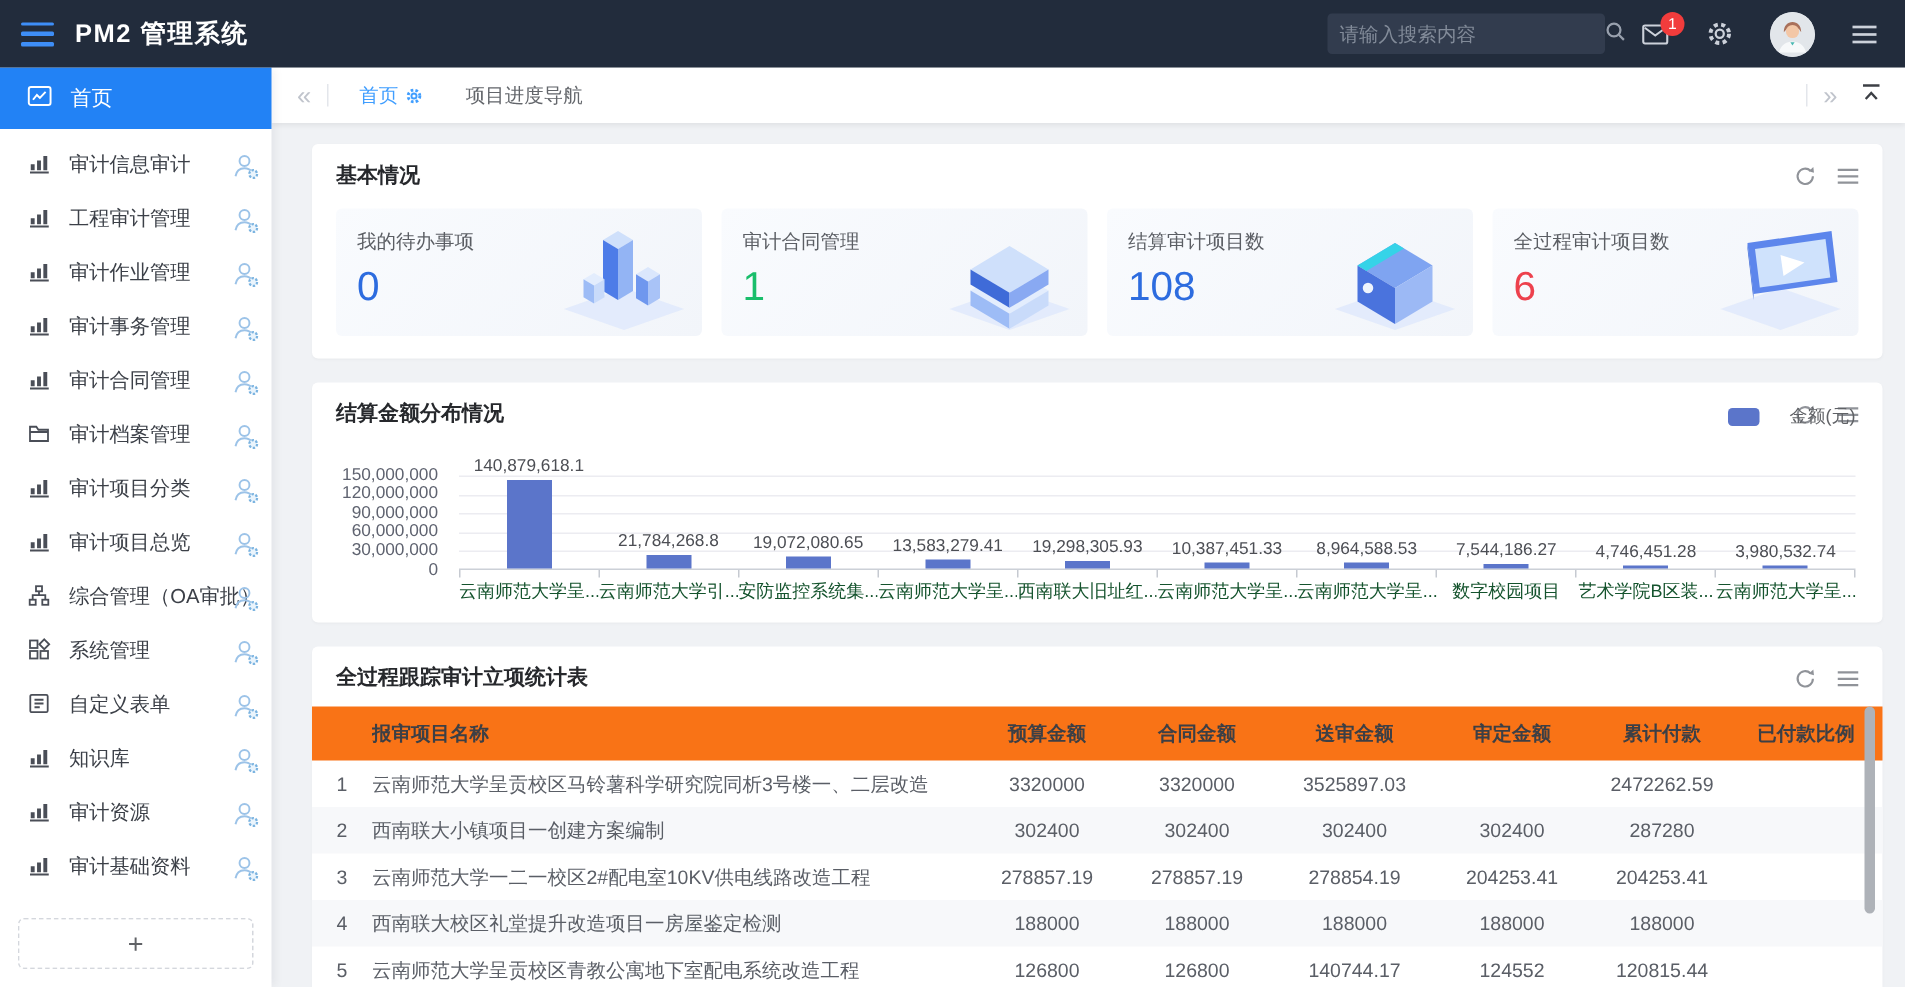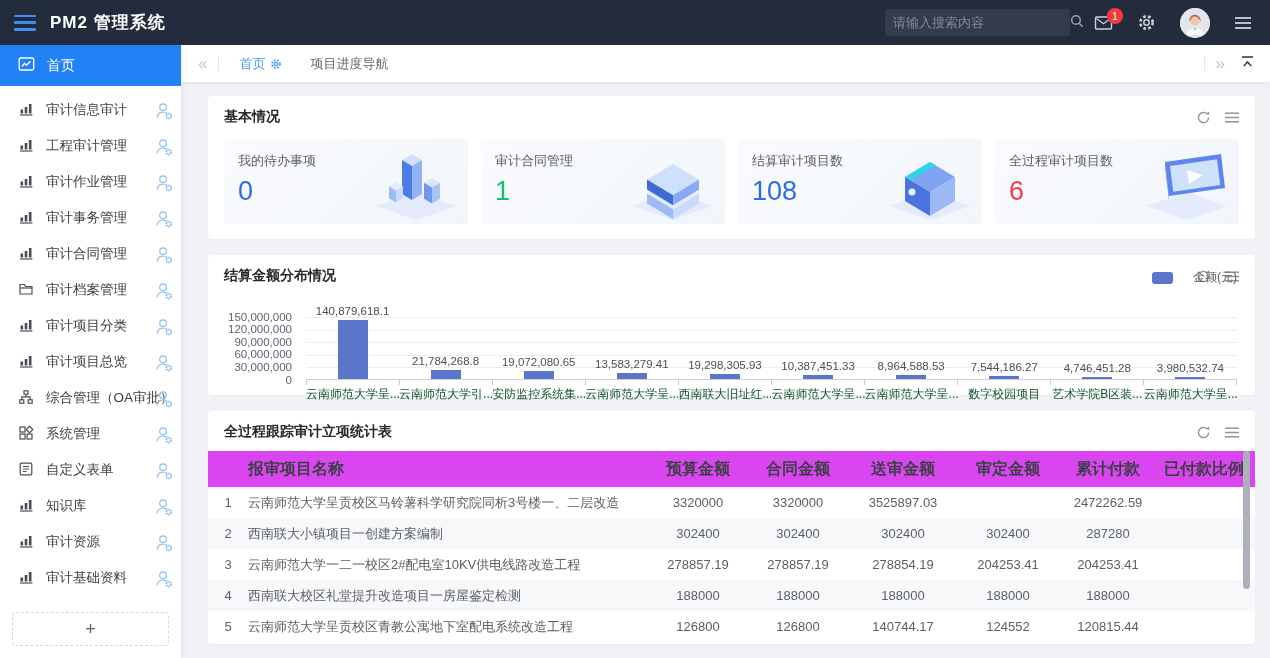--- a/index.html
+++ b/index.html
@@ -54,42 +54,42 @@
 
   
   .cards { display:flex; gap:13px; padding:13px 16px 15px; }
   .card { flex:1; height:85px; border-radius:4px; background:linear-gradient(135deg,#f9fbfe,#f2f5fa);
           position:relative; padding:13px 14px; overflow:hidden; }
   .card .c-label { font-size:13px; color:#5b5e64; }
   .card .c-value { font-size:27px; margin-top:6px; font-weight:500; }
   .card svg.illu { position:absolute; right:4px; bottom:-2px; }
 
   
-  .chart-panel { height:140px; }
+  .chart-panel { height:160px; }
   .legend { position:absolute; top:14px; right:18px; display:flex; align-items:center; gap:20px; }
   .legend .sw { width:21px; height:12px; border-radius:3px; }
   .legend .lt { font-size:12px; color:#606266; }
   .chartwrap { position:relative; height:118px; margin:4px 10px 0 6px; }
   .ylabel { position:absolute; width:78px; text-align:right; font-size:11.5px; color:#5f6artist570; color:#5f6370; }
   .plot { position:absolute; left:92px; right:8px; top:28px; height:63px; border-bottom:1px solid #ccd0d7; }
   .gridline { position:absolute; left:0; right:0; height:1px; background:#ececf1; }
   .cols { position:absolute; left:0; right:0; top:0; bottom:0; display:flex; }
   .col { flex:1; position:relative; }
   .bar { position:absolute; bottom:0; left:50%; transform:translateX(-50%); width:30px; }
   .bval { position:absolute; left:50%; transform:translateX(-50%); font-size:11.5px; color:#4c4e54; white-space:nowrap; }
   .ticksrow { position:absolute; left:92px; right:8px; top:91px; height:5px; display:flex; }
   .tick { flex:1; border-right:1px solid #c6cad1; }
   .tick:first-child { border-left:1px solid #c6cad1; }
   .cats { position:absolute; left:92px; right:8px; top:97px; display:flex; }
   .cat { flex:1; text-align:center; font-size:12px; color:#14532d; white-space:nowrap; overflow:hidden; }
 
   
   .tbl { margin:10px 0 0; position:relative; }
   .trow { display:grid; grid-template-columns:40px minmax(0,1fr) 100px 100px 110px 100px 100px 92px; align-items:center; }
-  .thead { background:#d946ef; height:36px; font-weight:bold; color:#3c3f45; font-size:16px; }
+  .thead { background:#f97316; height:36px; font-weight:bold; color:#3c3f45; font-size:13px; }
   .tr { height:31px; font-size:13px; color:#5a5e66; cursor:pointer; }
   .tr.striped { background:#f7f8fa; }
   .td-num { text-align:center; padding-right:10px; }
   .td-name { white-space:nowrap; overflow:hidden; text-overflow:ellipsis; padding-right:12px; }
   .td-idx { text-align:center; }
   .vscroll { position:absolute; right:5px; top:40px; width:7px; height:138px; border-radius:4px; background:#aeb2b8; }
 </style>
 </head>
 <body>
 

